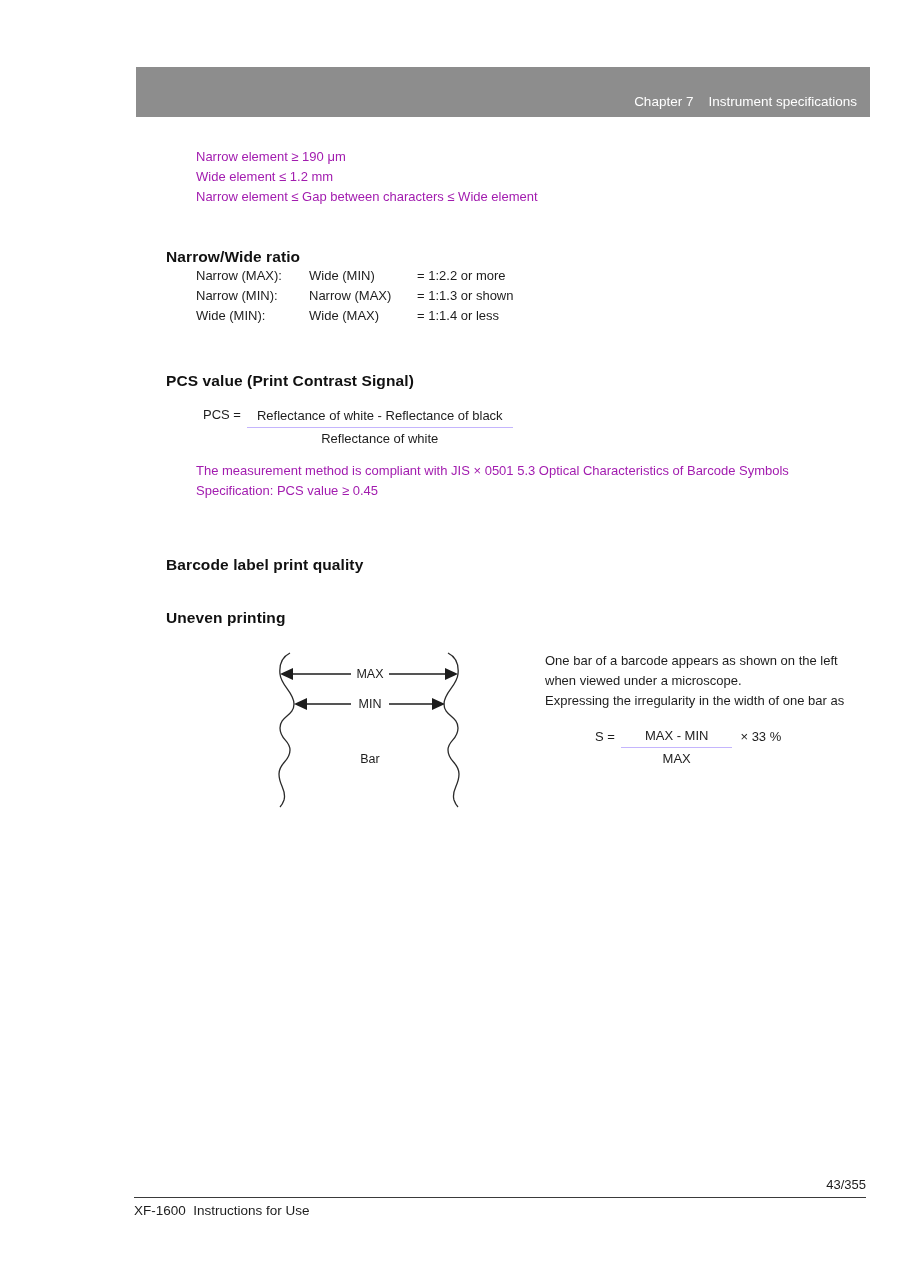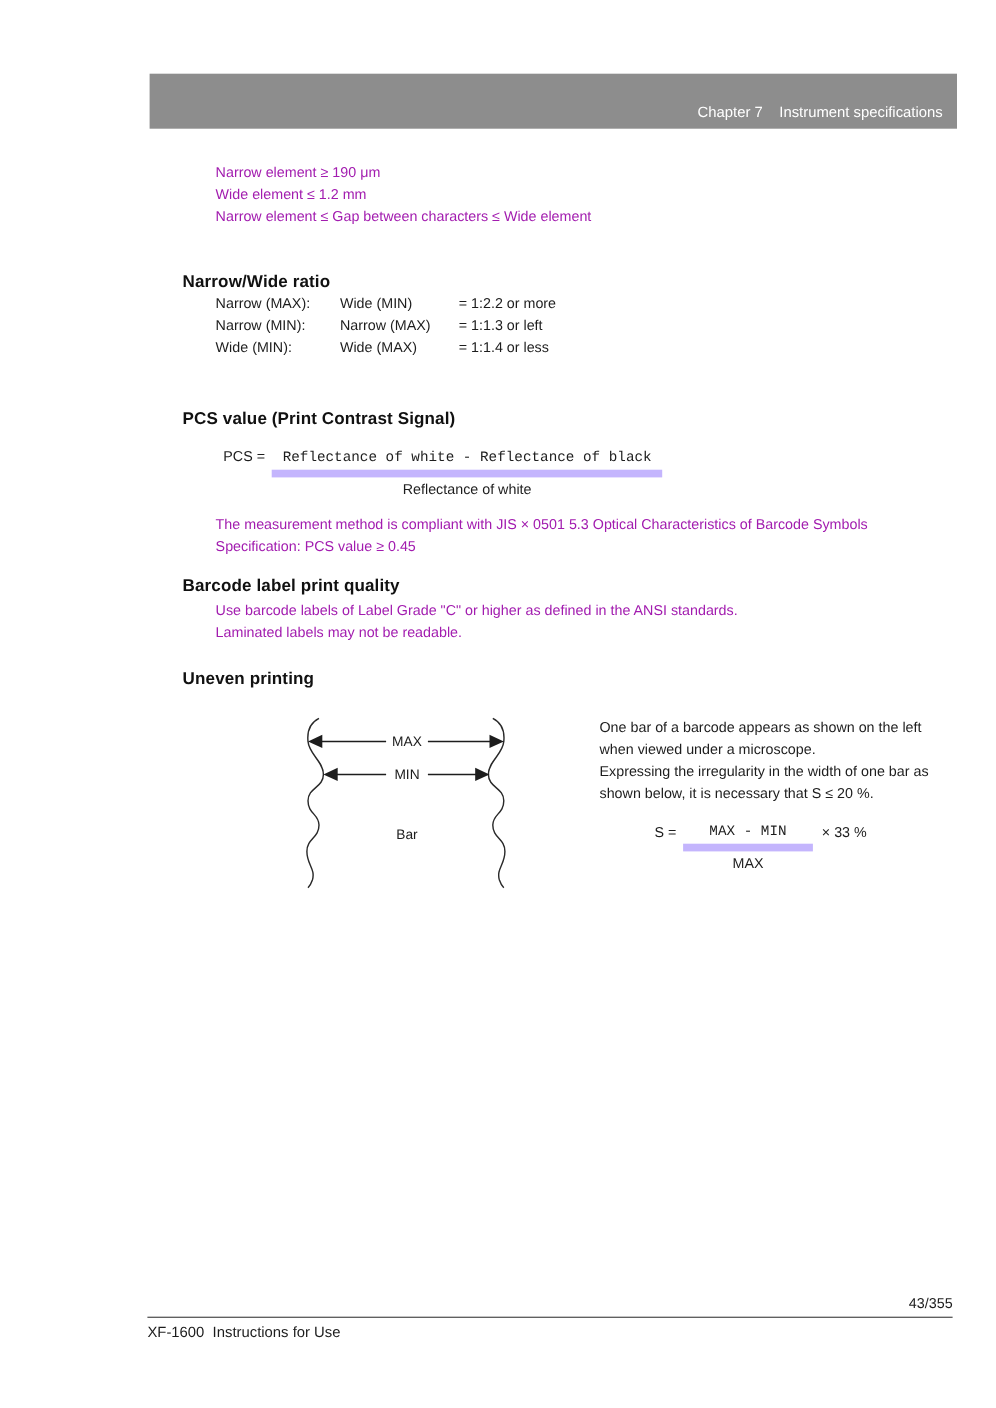--- a/index.html
+++ b/index.html
@@ -36,21 +36,21 @@
   
   .ratio-table { margin-left:30px; font-size:13px; line-height:19.8px; }
   .ratio-row { display:flex; }
   .ratio-row .c1 { width:113px; }
   .ratio-row .c2 { width:108px; }
 
   
   .formula { display:flex; align-items:flex-start; font-size:13px; }
   .formula .lhs { white-space:pre; }
   .fraction { display:inline-block; text-align:center; margin-left:6px; }
-  .fraction .num { padding:0 10px 2px 10px; border-bottom:7px solid #c4b5fd; line-height:18px;font-family:Liberation Mono, monospace; }
+  .fraction .num { padding:0 10px 2px 10px; border-bottom:1px solid #c4b5fd; line-height:18px; }
   .fraction .den { padding:2px 10px 0 10px; line-height:18px; }
   .formula .suffix { margin-left:8px; white-space:pre; }
   .pcs-formula { margin-left:37px; margin-top:17px; }
   .pcs-notes { margin-top:13px; }
 
   
   .uneven-wrap { position:relative; width:710px; height:190px; }
   .bar-diagram { position:absolute; left:102px; top:17px; }
   svg text { font-family:"Liberation Sans", sans-serif; font-size:12.5px; fill:#1d1d1d; }
   .uneven-desc {
@@ -96,21 +96,21 @@
     <div class="sec-heading">Narrow/Wide ratio</div>
     <div class="ratio-table">
       <div class="ratio-row">
         <span class="c1">Narrow (MAX):</span>
         <span class="c2">Wide (MIN)</span>
         <span class="c3">= 1:2.2 or more</span>
       </div>
       <div class="ratio-row">
         <span class="c1">Narrow (MIN):</span>
         <span class="c2">Narrow (MAX)</span>
-        <span class="c3">= 1:1.3 or left</span>
+        <span class="c3">= 1:1.3 or shown</span>
       </div>
       <div class="ratio-row">
         <span class="c1">Wide (MIN):</span>
         <span class="c2">Wide (MAX)</span>
         <span class="c3">= 1:1.4 or less</span>
       </div>
     </div>
   </div>
 
   <div class="section" style="top:372px">
@@ -121,26 +121,22 @@
         <span class="num" style="display:block">Reflectance of white - Reflectance of black</span>
         <span class="den" style="display:block">Reflectance of white</span>
       </span>
     </div>
     <div class="body-text pcs-notes">
       <div class="line">The measurement method is compliant with JIS × 0501 5.3 Optical Characteristics of Barcode Symbols</div>
       <div class="line">Specification: PCS value ≥ 0.45</div>
     </div>
   </div>
 
-  <div class="section" style="top:524px">
+  <div class="section" style="top:556px">
     <div class="sec-heading">Barcode label print quality</div>
-    <div class="body-text" style="margin-top:3px">
-      <div class="line">Use barcode labels of Label Grade "C" or higher as defined in the ANSI standards.</div>
-      <div class="line">Laminated labels may not be readable.</div>
-    </div>
   </div>
 
   <div class="section" style="top:609px">
     <div class="sec-heading">Uneven printing</div>
     <div class="uneven-wrap">
 
       <svg class="bar-diagram" width="200" height="168" viewBox="0 0 200 168">
 
         <path d="M 22 9 C 14 13, 11 20, 12 30 C 13 42, 26 48, 26 60
                  C 26 72, 12 72, 12 84 C 12 96, 22 96, 22 106
@@ -168,21 +164,20 @@
         </g>
         <text x="102" y="64" text-anchor="middle">MIN</text>
 
         <text x="102" y="119" text-anchor="middle">Bar</text>
       </svg>
 
       <div class="uneven-desc">
         <div class="line">One bar of a barcode appears as shown on the left</div>
         <div class="line">when viewed under a microscope.</div>
         <div class="line">Expressing the irregularity in the width of one bar as</div>
-        <div class="line">shown below, it is necessary that S ≤ 20 %.</div>
         <div class="formula s-formula">
           <span class="lhs">S =</span>
           <span class="fraction">
             <span class="num" style="display:block; padding:0 24px 2px 24px">MAX - MIN</span>
             <span class="den" style="display:block">MAX</span>
           </span>
           <span class="suffix">× 33 %</span>
         </div>
       </div>
 

